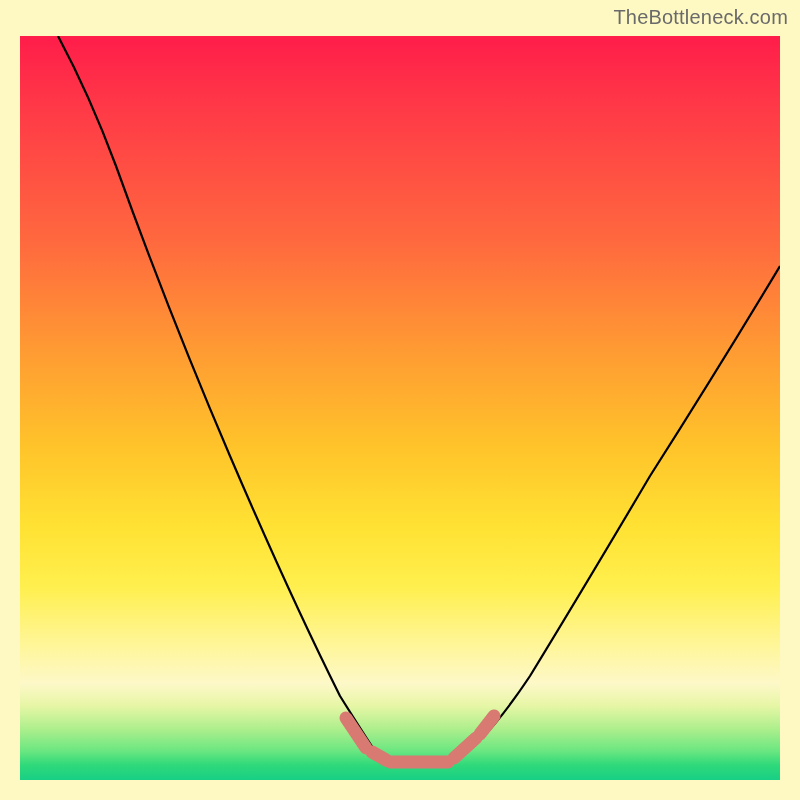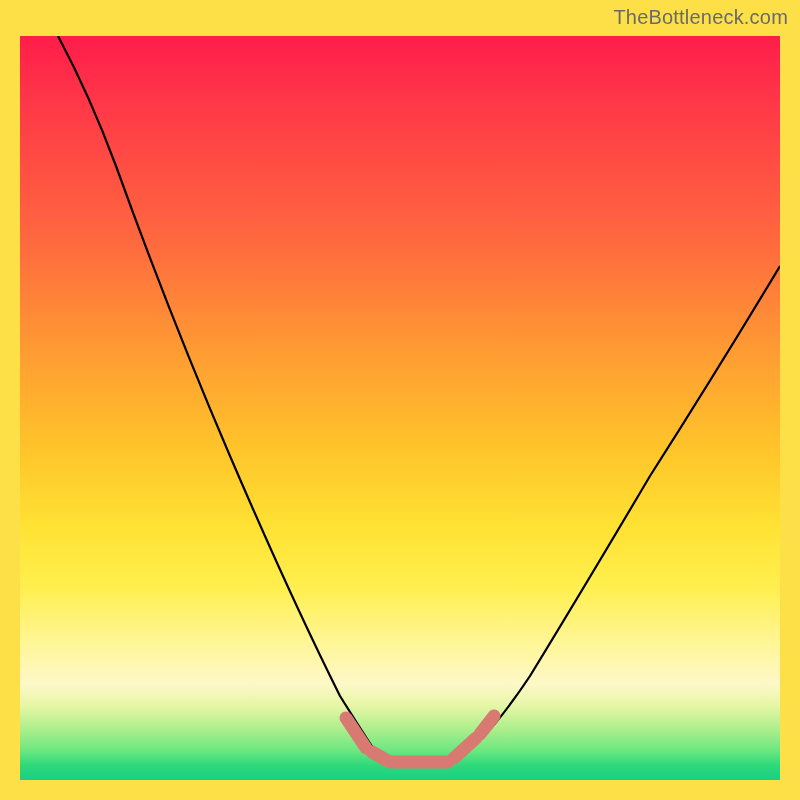--- a/index.html
+++ b/index.html
@@ -10,21 +10,21 @@
     background: #000;
     overflow: hidden;
     font-family: Arial, Helvetica, sans-serif;
   }
   .frame {
     position: absolute;
     left: 0;
     top: 0;
     width: 800px;
     height: 800px;
-    background: #fde047;
+    background: #fef9c3;
   }
   .plot {
     position: absolute;
     left: 20px;
     top: 36px;
     width: 760px;
     height: 744px;
     
     background: linear-gradient(
       to bottom,

